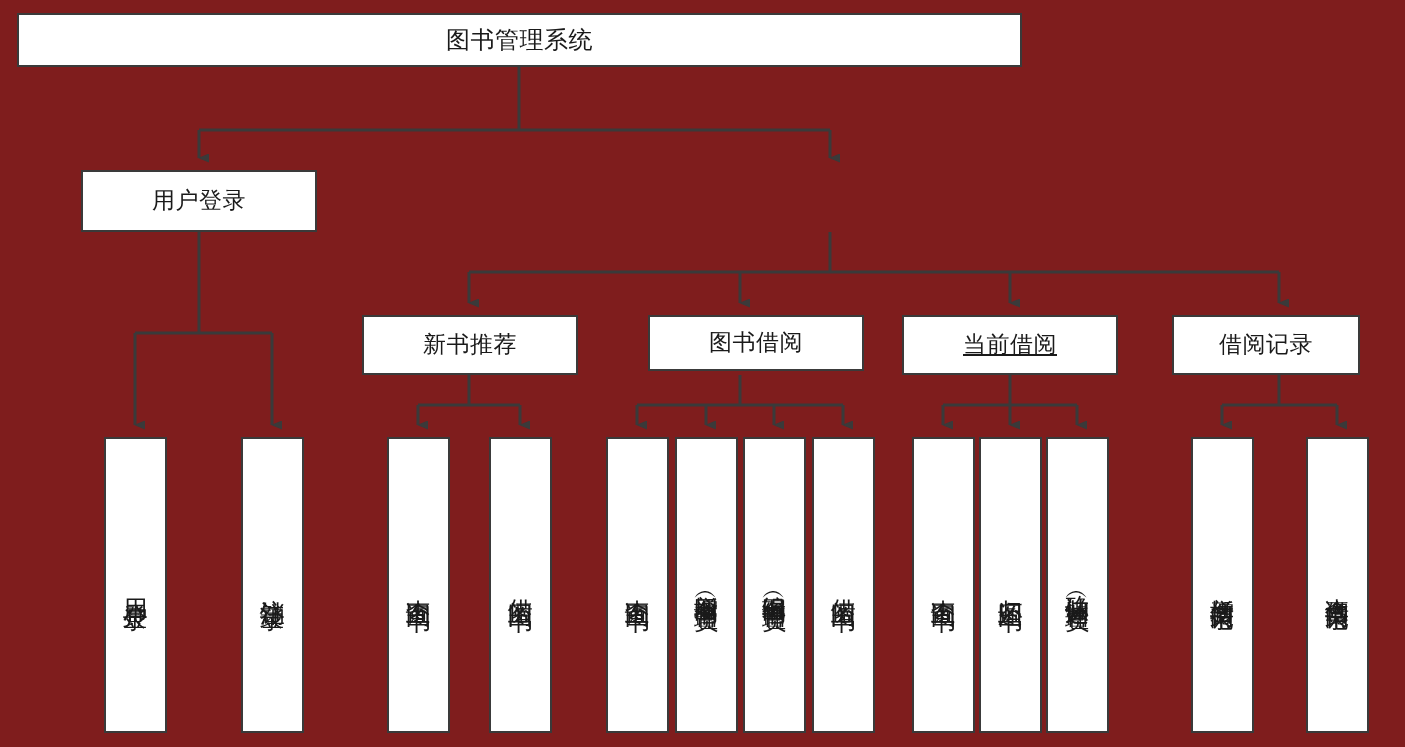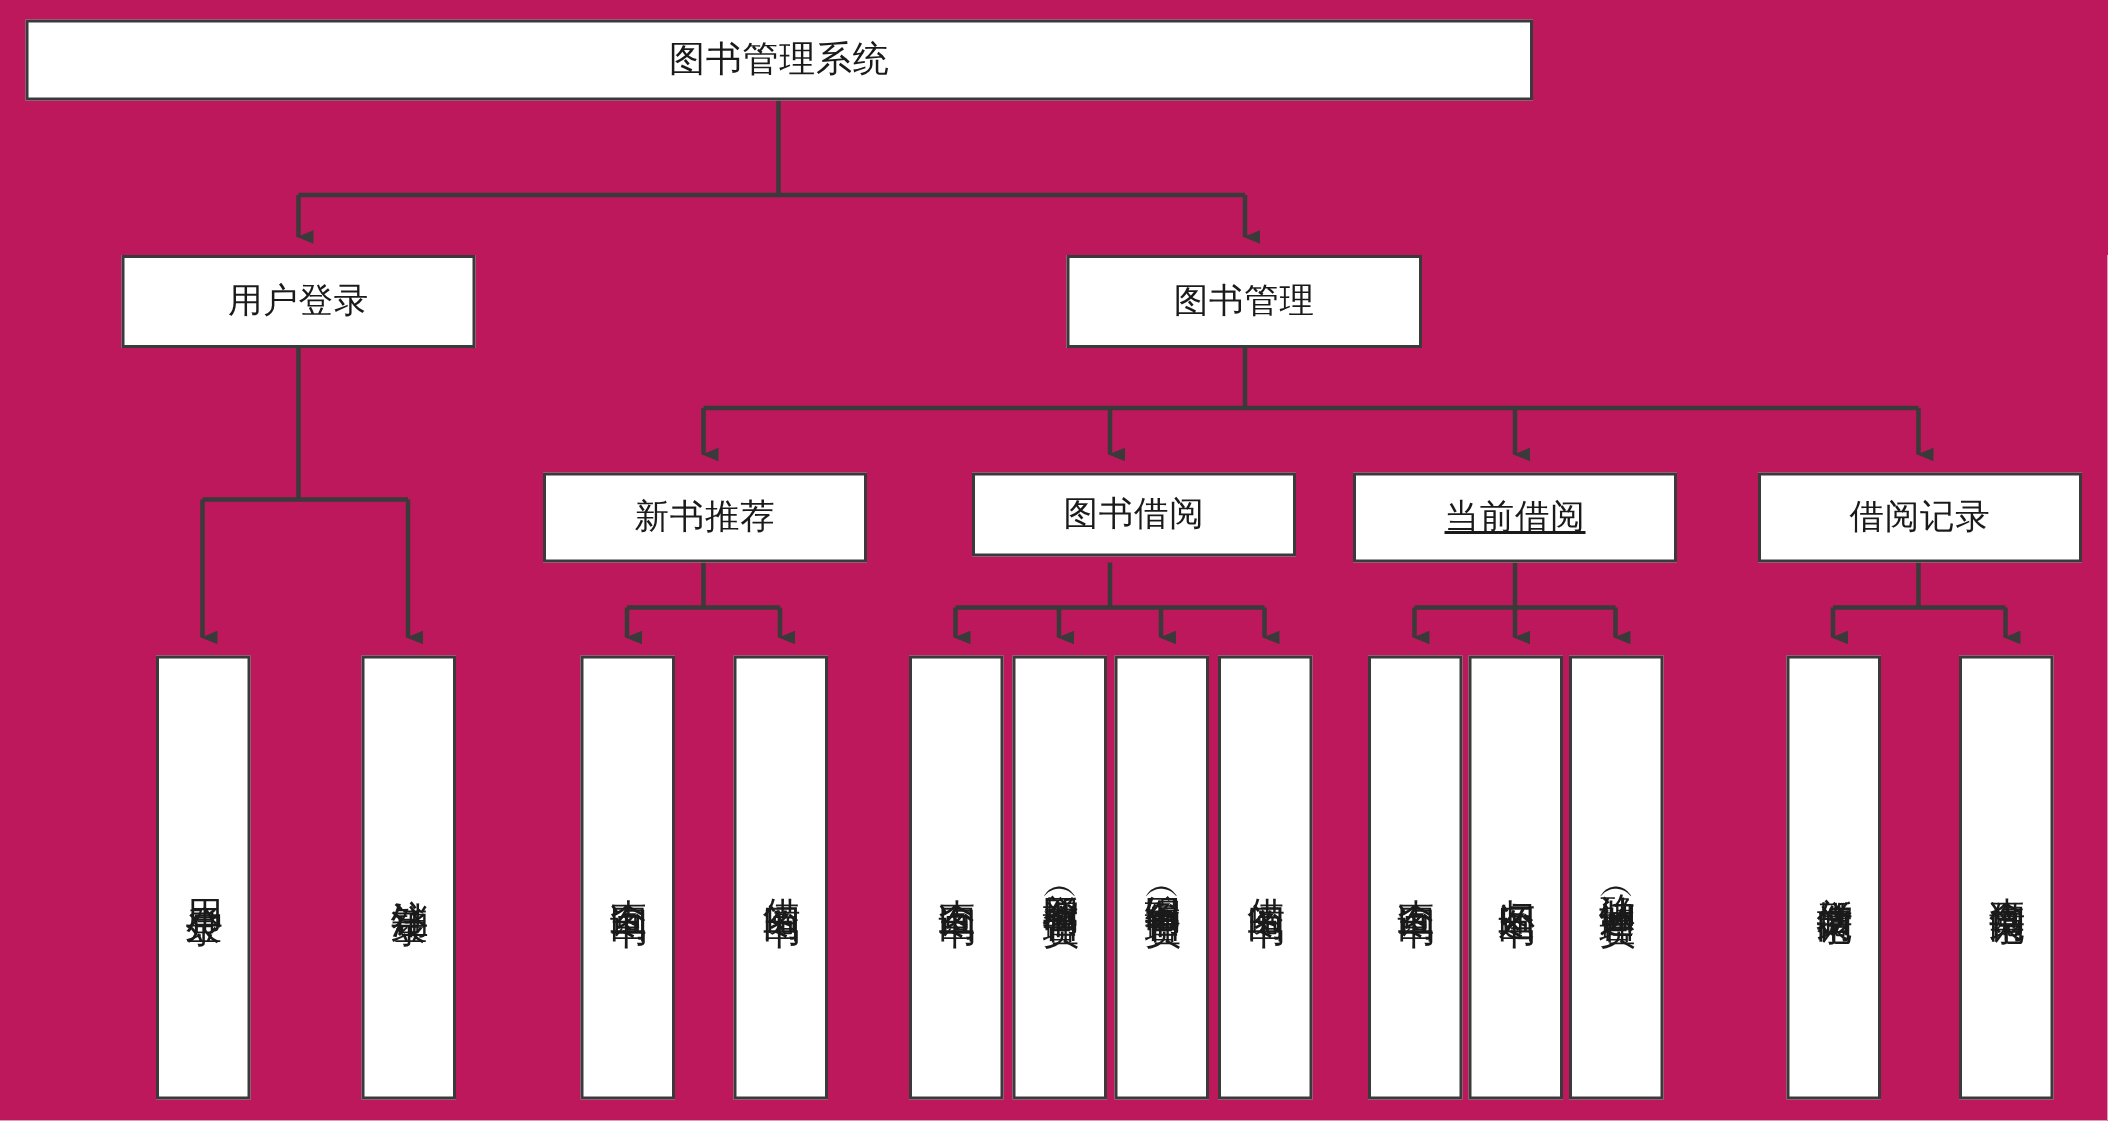--- a/index.html
+++ b/index.html
@@ -8,21 +8,21 @@
     padding: 0;
     background: #ffffff;
   }
   body {
     font-family: "Liberation Sans", "DejaVu Sans", sans-serif;
   }
   #diagram-root {
     position: relative;
     width: 1405px;
     height: 747px;
-    background: #be185d;
+    background: #7f1d1d;
     overflow: hidden;
   }
   #edge-layer {
     position: absolute;
     left: 0;
     top: 0;
     width: 1405px;
     height: 747px;
     pointer-events: none;
   }
@@ -136,37 +136,34 @@
   </svg>
 
   <div class="node horiz root" style="left:17px; top:13px; width:1005px; height:54px;">
     <span class="node-label">图书管理系统</span>
   </div>
 
   <div class="node horiz" style="left:81px; top:170px; width:236px; height:62px;">
     <span class="node-label">用户登录</span>
   </div>
 
-  <div class="node horiz" style="left:711px; top:170px; width:237px; height:62px;">
-    <span class="node-label">图书管理</span>
-  </div>
 
   <div class="node horiz" style="left:362px; top:315px; width:216px; height:60px;font-family:Liberation Serif, serif;">
     <span class="node-label">新书推荐</span>
   </div>
 
   <div class="node horiz" style="left:648px; top:315px; width:216px; height:56px;">
     <span class="node-label">图书借阅</span>
   </div>
 
   <div class="node horiz" style="left:902px; top:315px; width:216px; height:60px;text-decoration:underline;">
     <span class="node-label">当前借阅</span>
   </div>
 
-  <div class="node horiz" style="left:1172px; top:315px; width:216px; height:60px;">
+  <div class="node horiz" style="left:1172px; top:315px; width:188px; height:60px;">
     <span class="node-label">借阅记录</span>
   </div>
 
   <div class="node vert" style="left:104px; top:437px; width:63px; height:296px;">
     <span class="node-label">用户登录</span>
   </div>
 
   <div class="node vert" style="left:241px; top:437px; width:63px; height:296px;">
     <span class="node-label">注销登录</span>
   </div>

